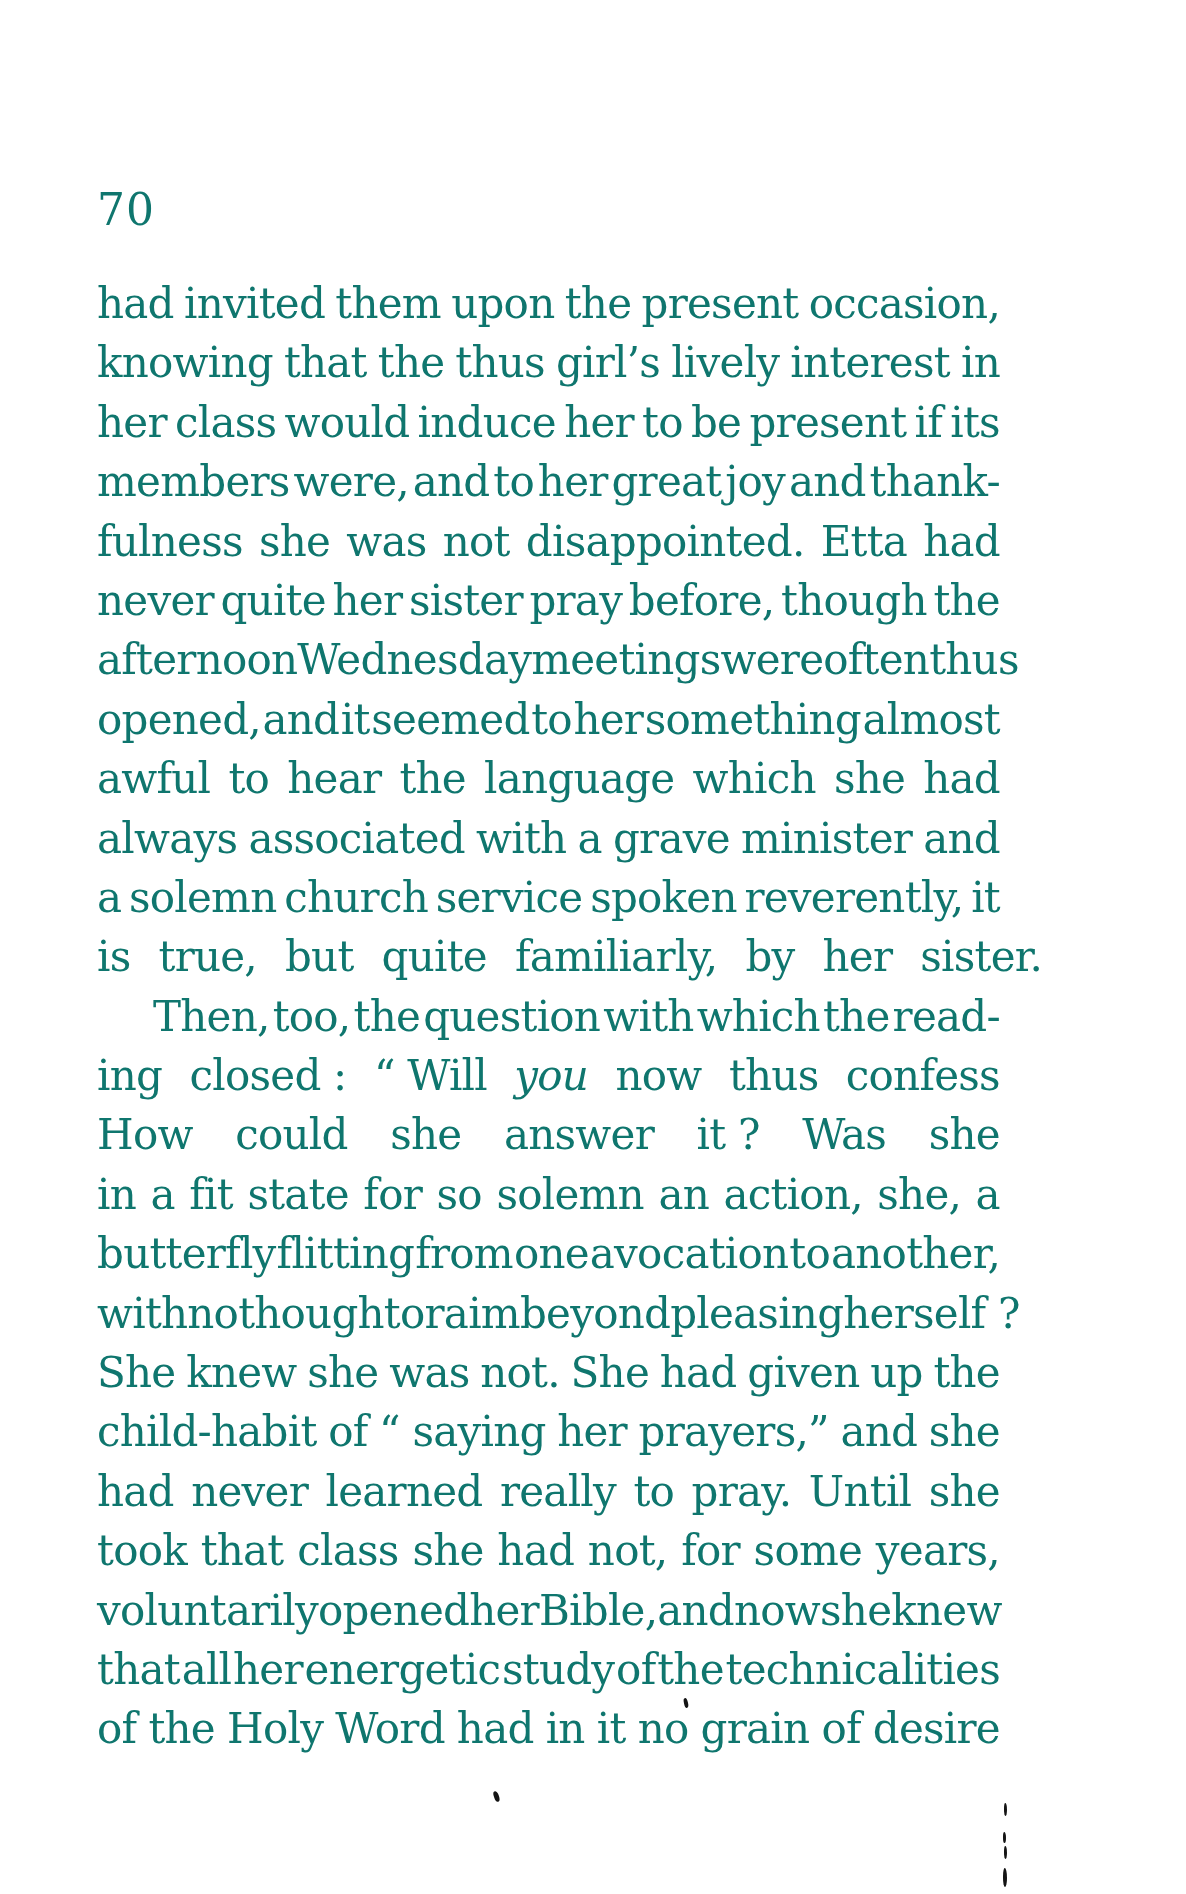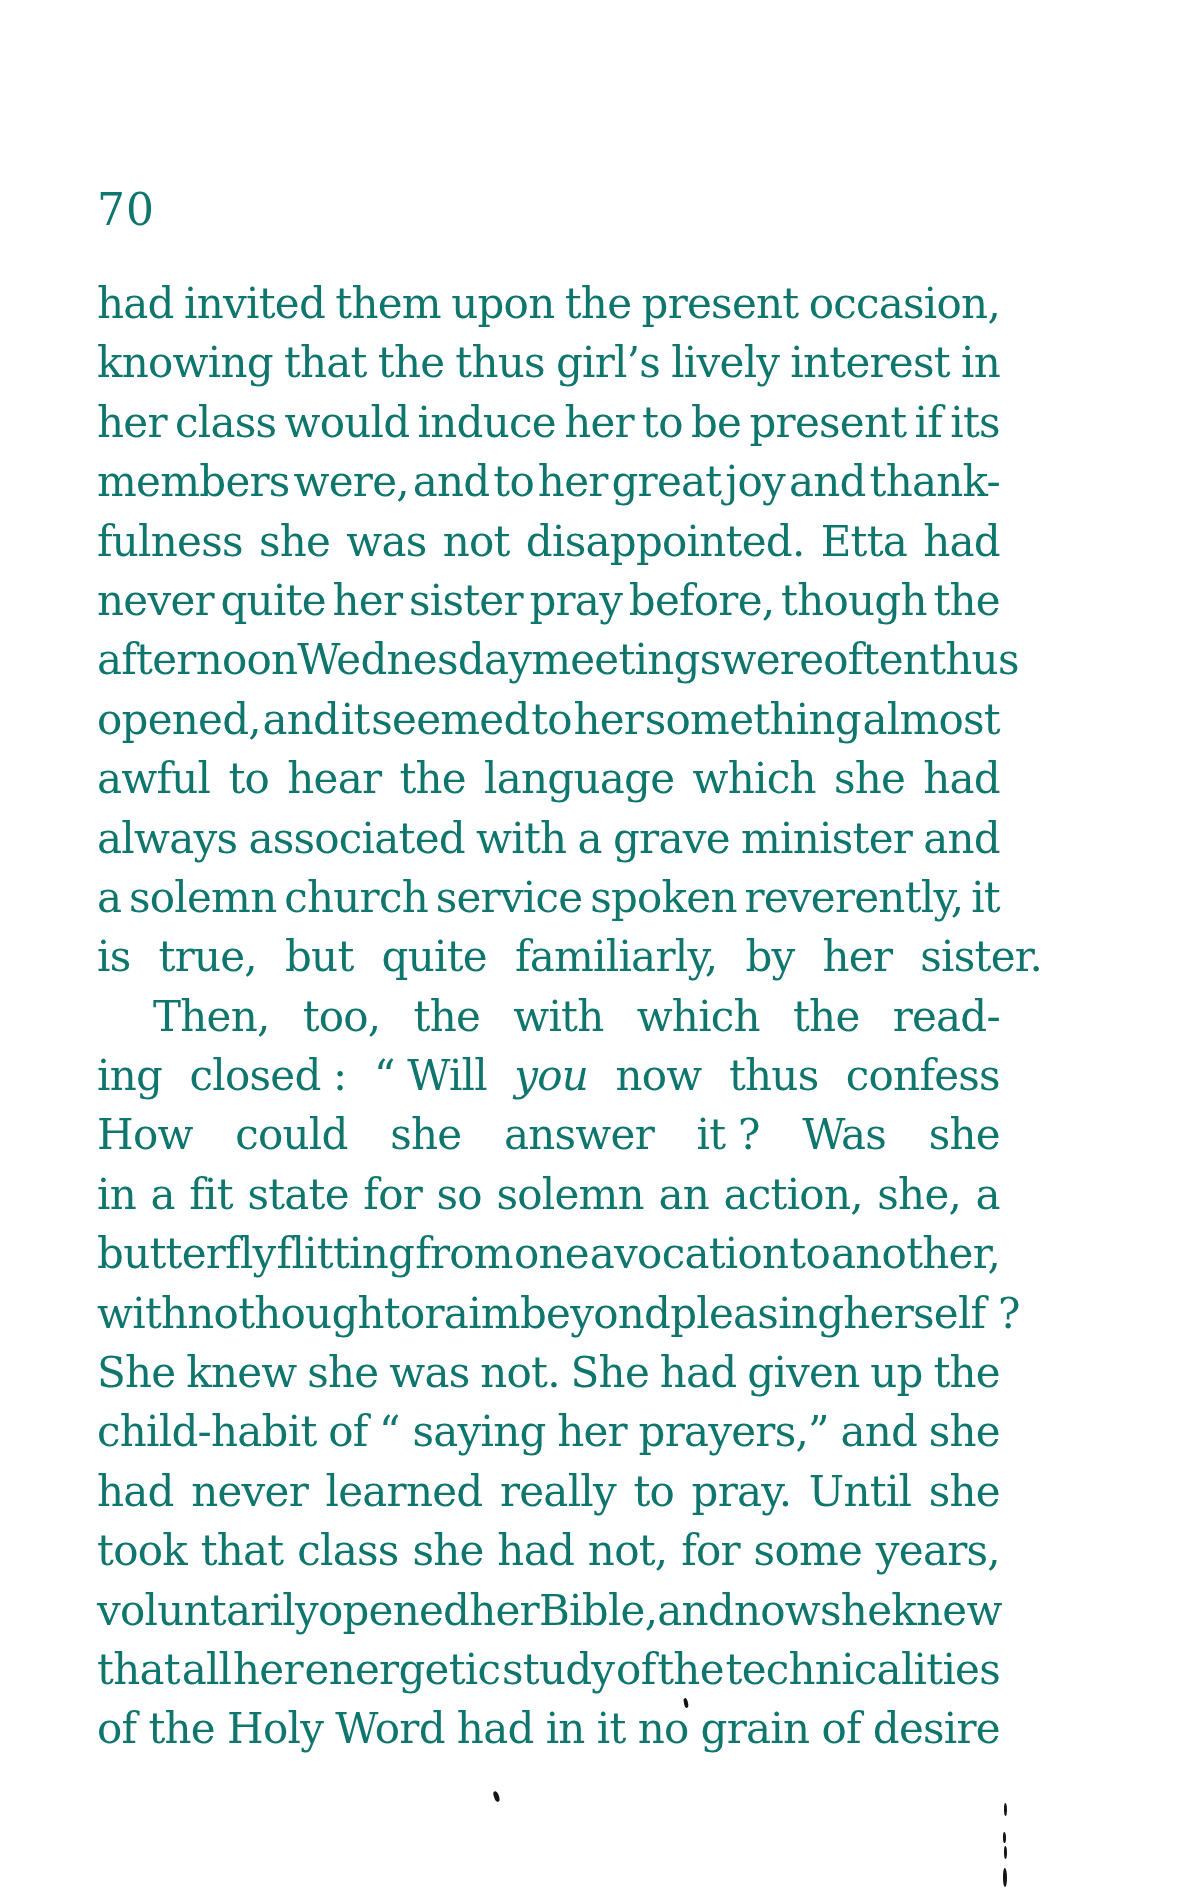--- a/index.html
+++ b/index.html
@@ -170,20 +170,21 @@
         <span>quite</span>
         <span>familiarly,</span>
         <span>by</span>
         <span>her</span>
         <span>sister.</span>
       </div>
       <div class="line j ind">
         <span>Then,</span>
         <span>too,</span>
         <span>the</span>
+        <span>question</span>
         <span>with</span>
         <span>which</span>
         <span>the</span>
         <span>read-</span>
       </div>
       <div class="line j">
         <span>ing</span>
         <span>closed&nbsp;:</span>
         <span>“&nbsp;Will</span>
         <span class="it">you</span>

